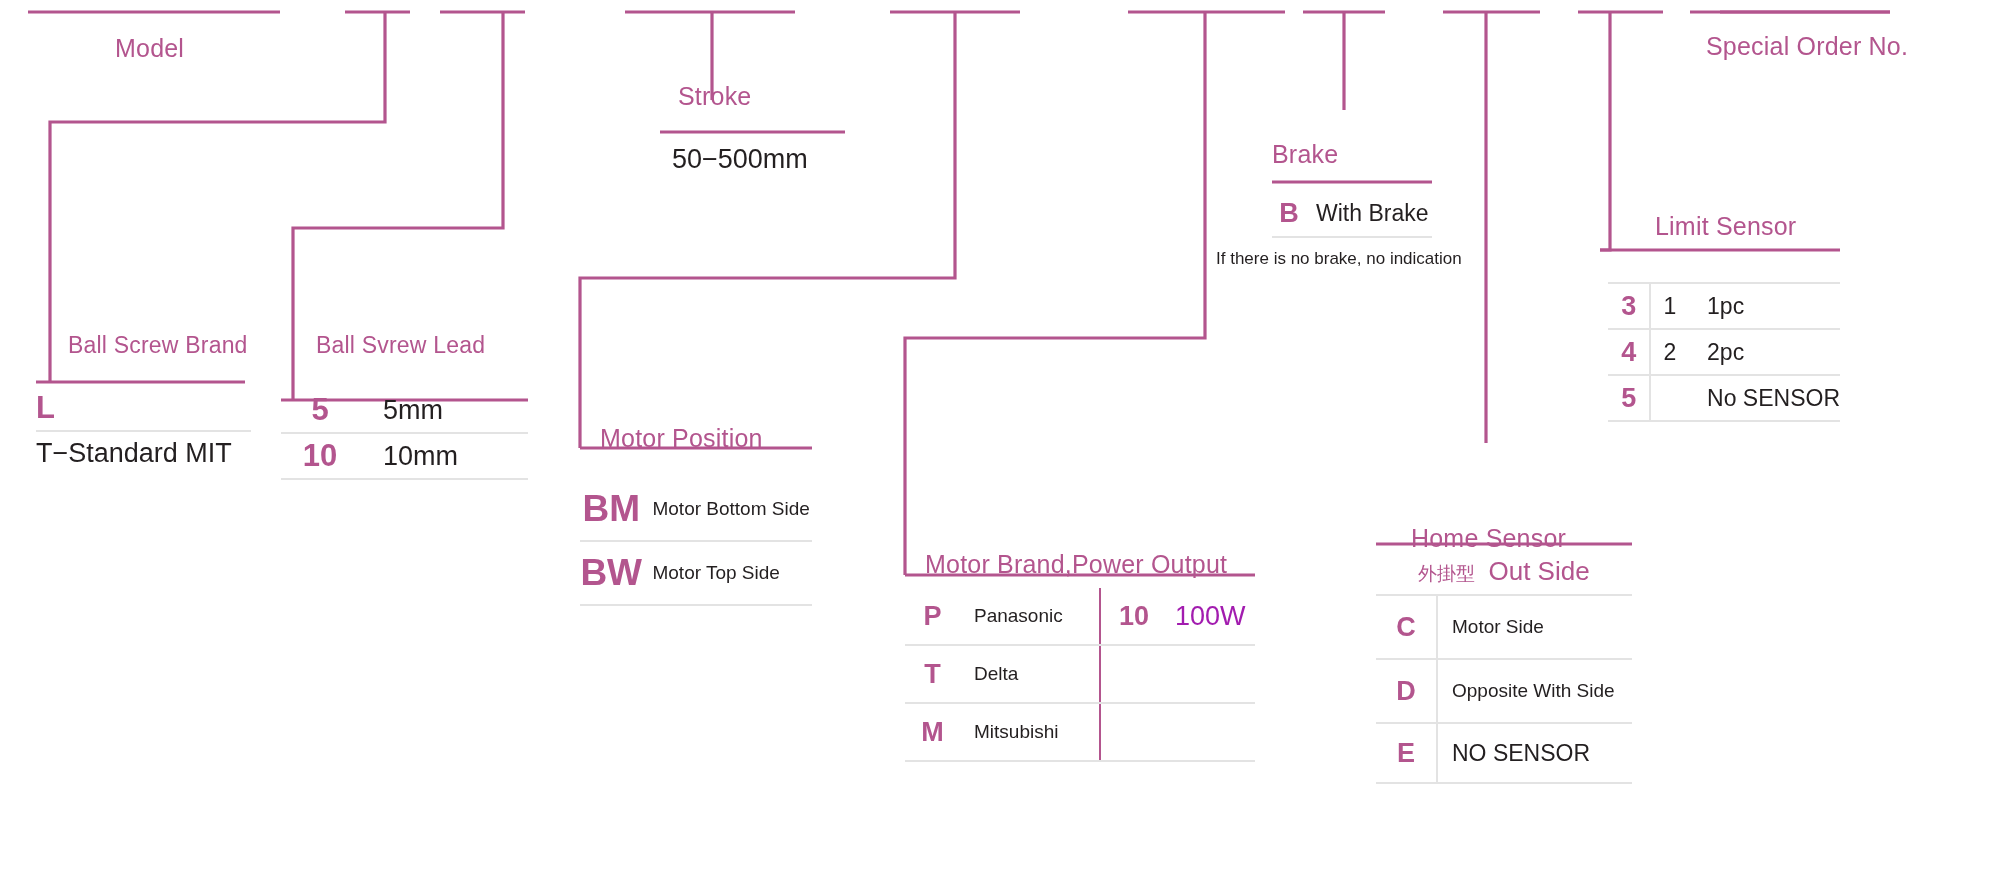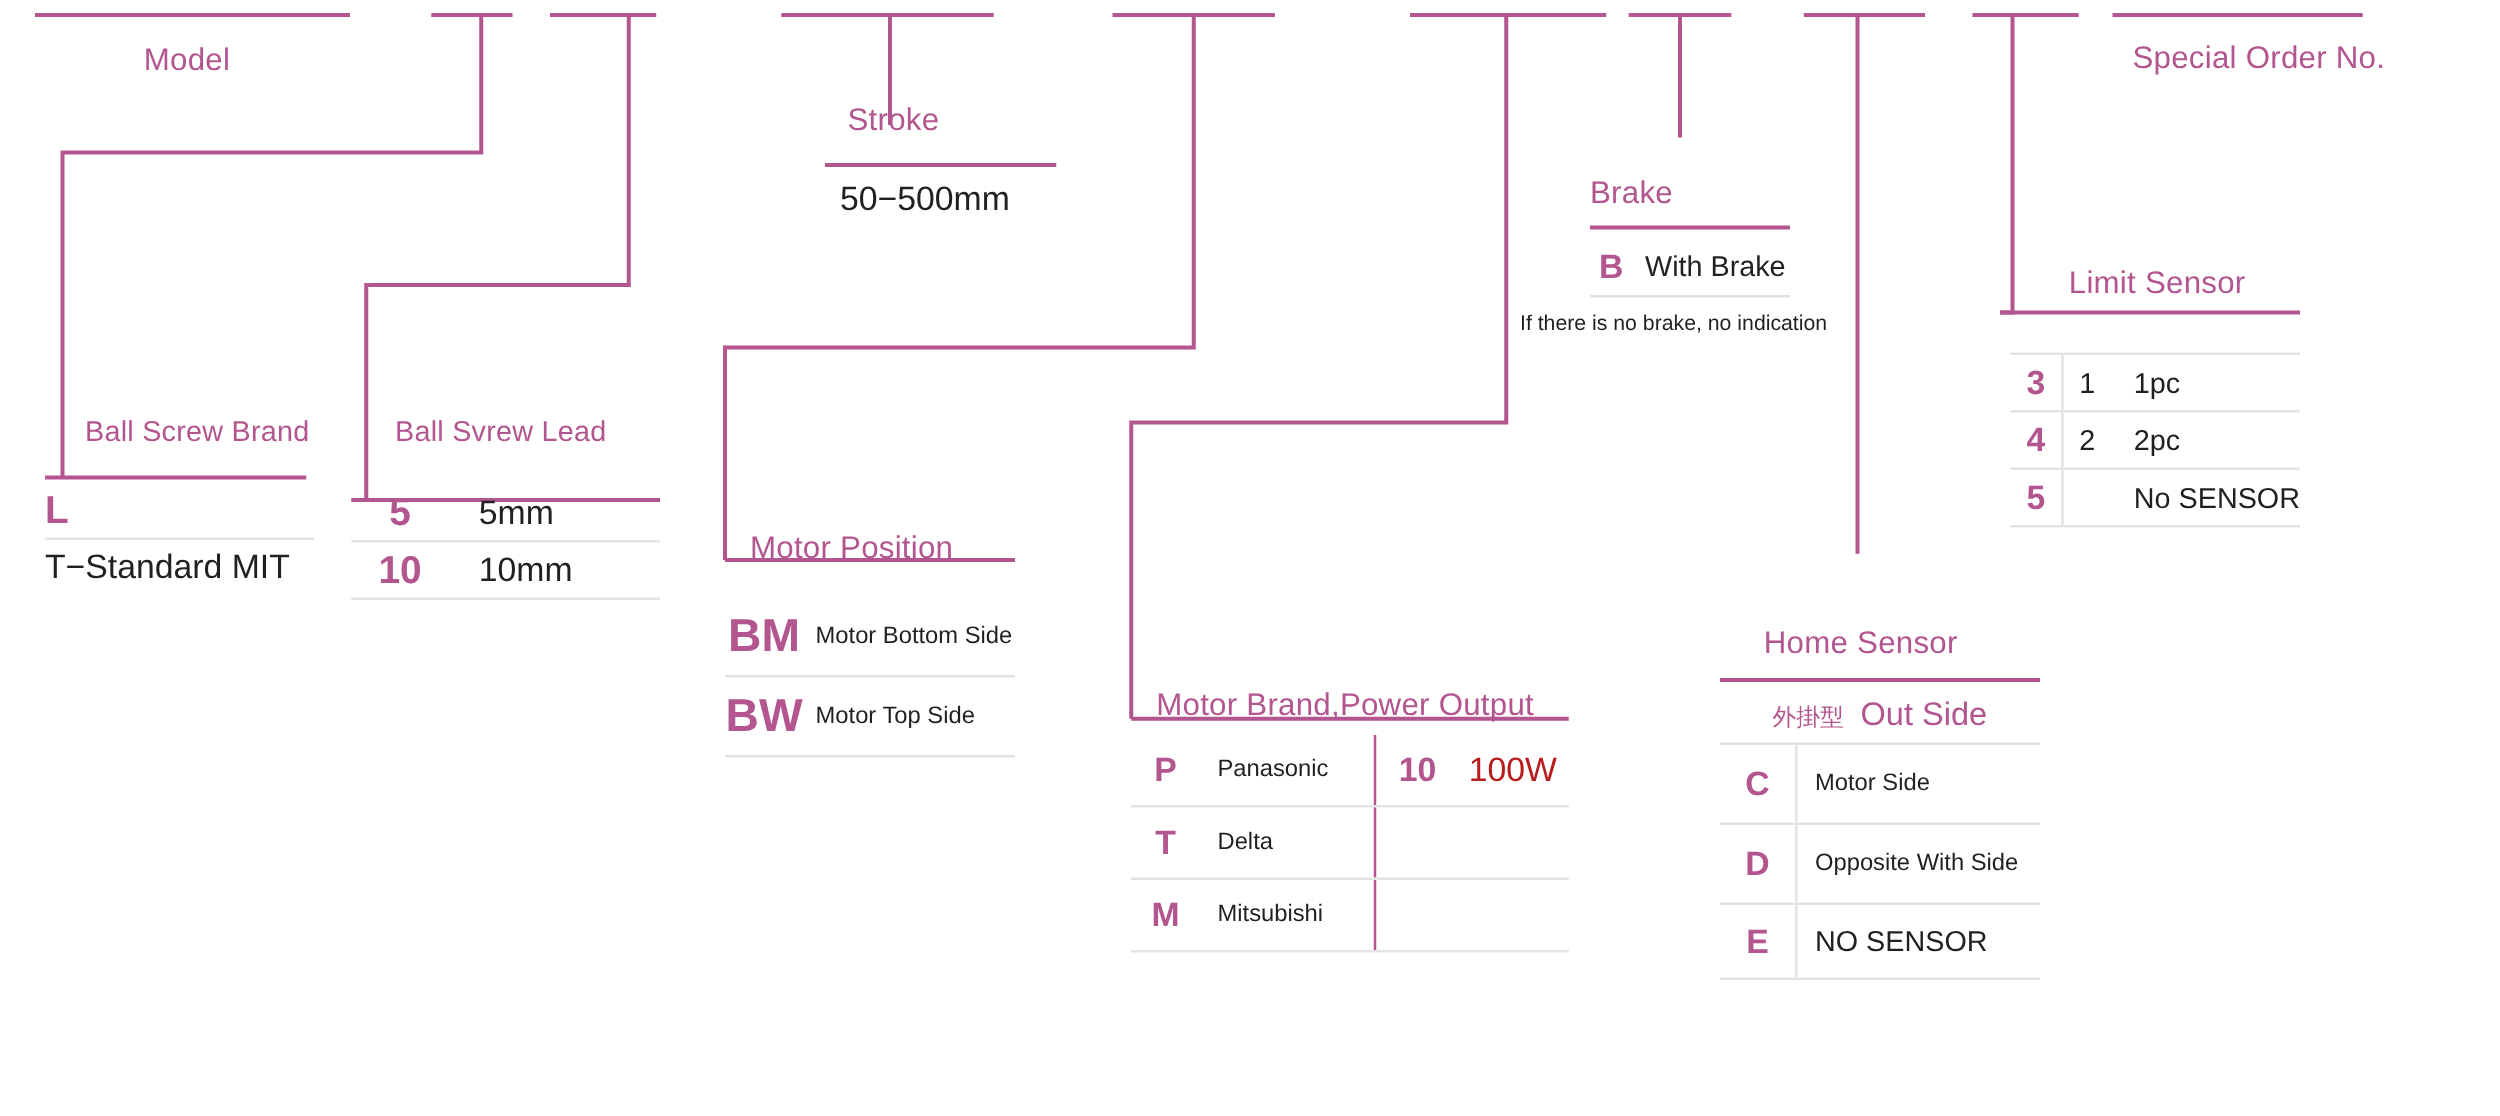--- a/index.html
+++ b/index.html
@@ -146,21 +146,21 @@
   </tbody>
     </table>
 
   <div class="head" style="left:925px;top:550px;">Motor Brand,Power Output</div>
   <table class="opt" style="left:905px;top:588px;width:350px;">
     <tbody>
         <tr>
       <td class="code c-md" style="width:55px;height:56px;">P</td>
       <td class="desc d-sm" style="width:125px;padding-left:14px;">Panasonic</td>
       <td class="code c-md vsep" style="width:66px;">10</td>
-      <td class="desc d-lg" style="color:#b91c1c;padding-left:8px;">100W</td>
+      <td class="desc d-lg" style="color:#a21caf;padding-left:8px;">100W</td>
     </tr>
     <tr>
       <td class="code c-md" style="height:56px;">T</td>
       <td class="desc d-sm" style="padding-left:14px;">Delta</td>
       <td class="code c-md vsep"></td>
       <td class="desc d-lg" style="padding-left:8px;"></td>
     </tr>
     <tr>
       <td class="code c-md" style="height:56px;">M</td>
       <td class="desc d-sm" style="padding-left:14px;">Mitsubishi</td>
@@ -174,21 +174,21 @@
   <table class="opt" style="left:1272px;top:190px;width:160px;">
     <tbody>
         <tr>
       <td class="code c-md" style="width:34px;height:46px;">B</td>
       <td class="desc d-md" style="padding-left:10px;">With Brake</td>
     </tr>
   </tbody>
     </table>
   <div class="note" style="left:1216px;top:249px;">If there is no brake, no indication</div>
 
-  <div class="head" style="left:1411px;top:500px;">Home Sensor</div>
+  <div class="head" style="left:1411px;top:524px;">Home Sensor</div>
   <div style="position:absolute;left:1418px;top:556px;white-space:nowrap;">
     <span class="cjk" style="color:#b3558e;font-size:19px;">外掛型</span>
     <span style="color:#b3558e;font-size:26px;padding-left:9px;">Out Side</span>
   </div>
   <table class="opt" style="left:1376px;top:594px;width:256px;">
     <tbody>
         <tr>
       <td class="code c-md" style="width:60px;height:62px;border-top:2px solid #e3e3e3;">C</td>
       <td class="desc d-sm sep-l" style="padding-left:14px;border-top:2px solid #e3e3e3;">Motor Side</td>
     </tr>

